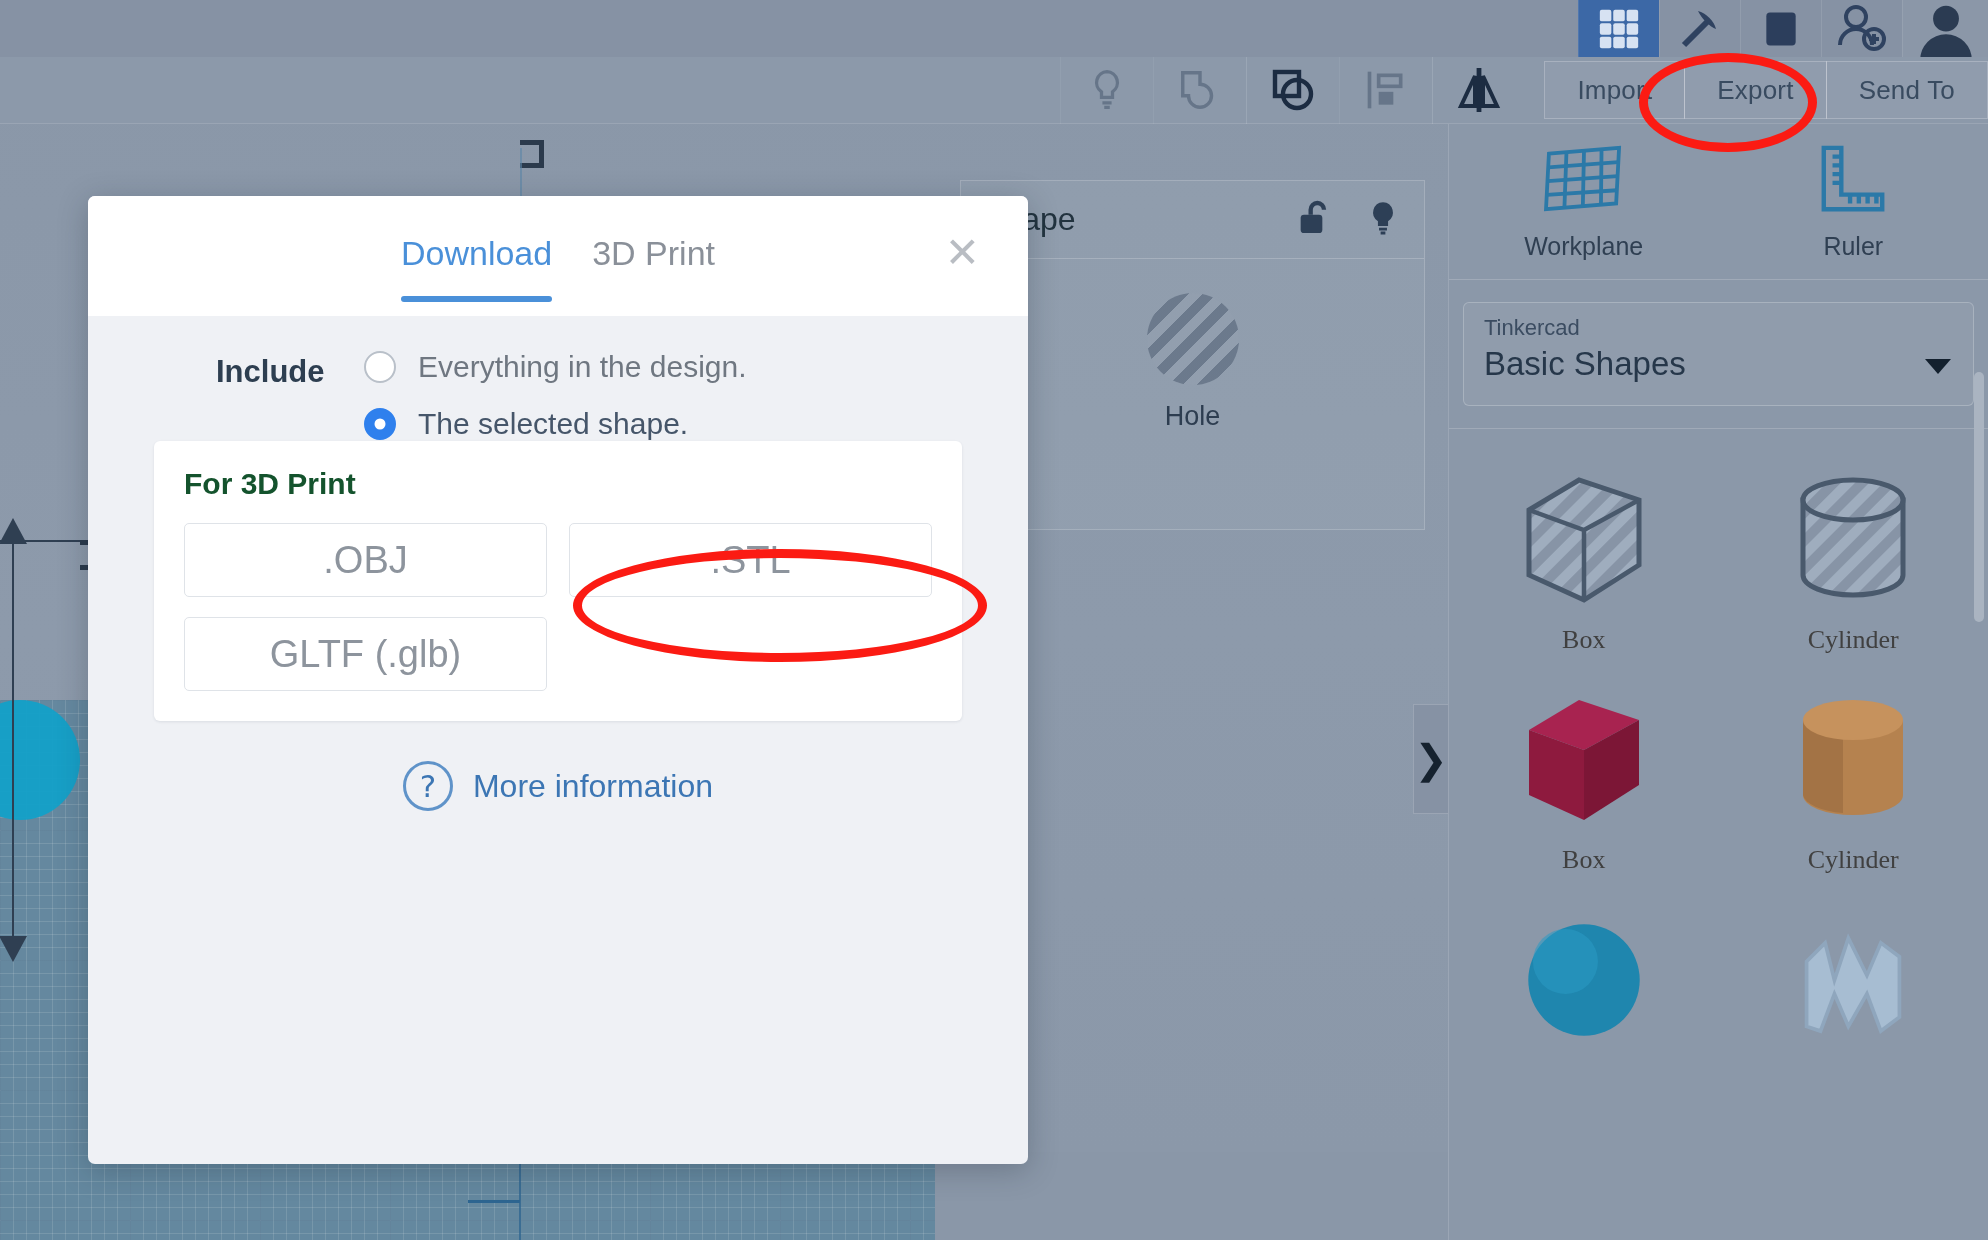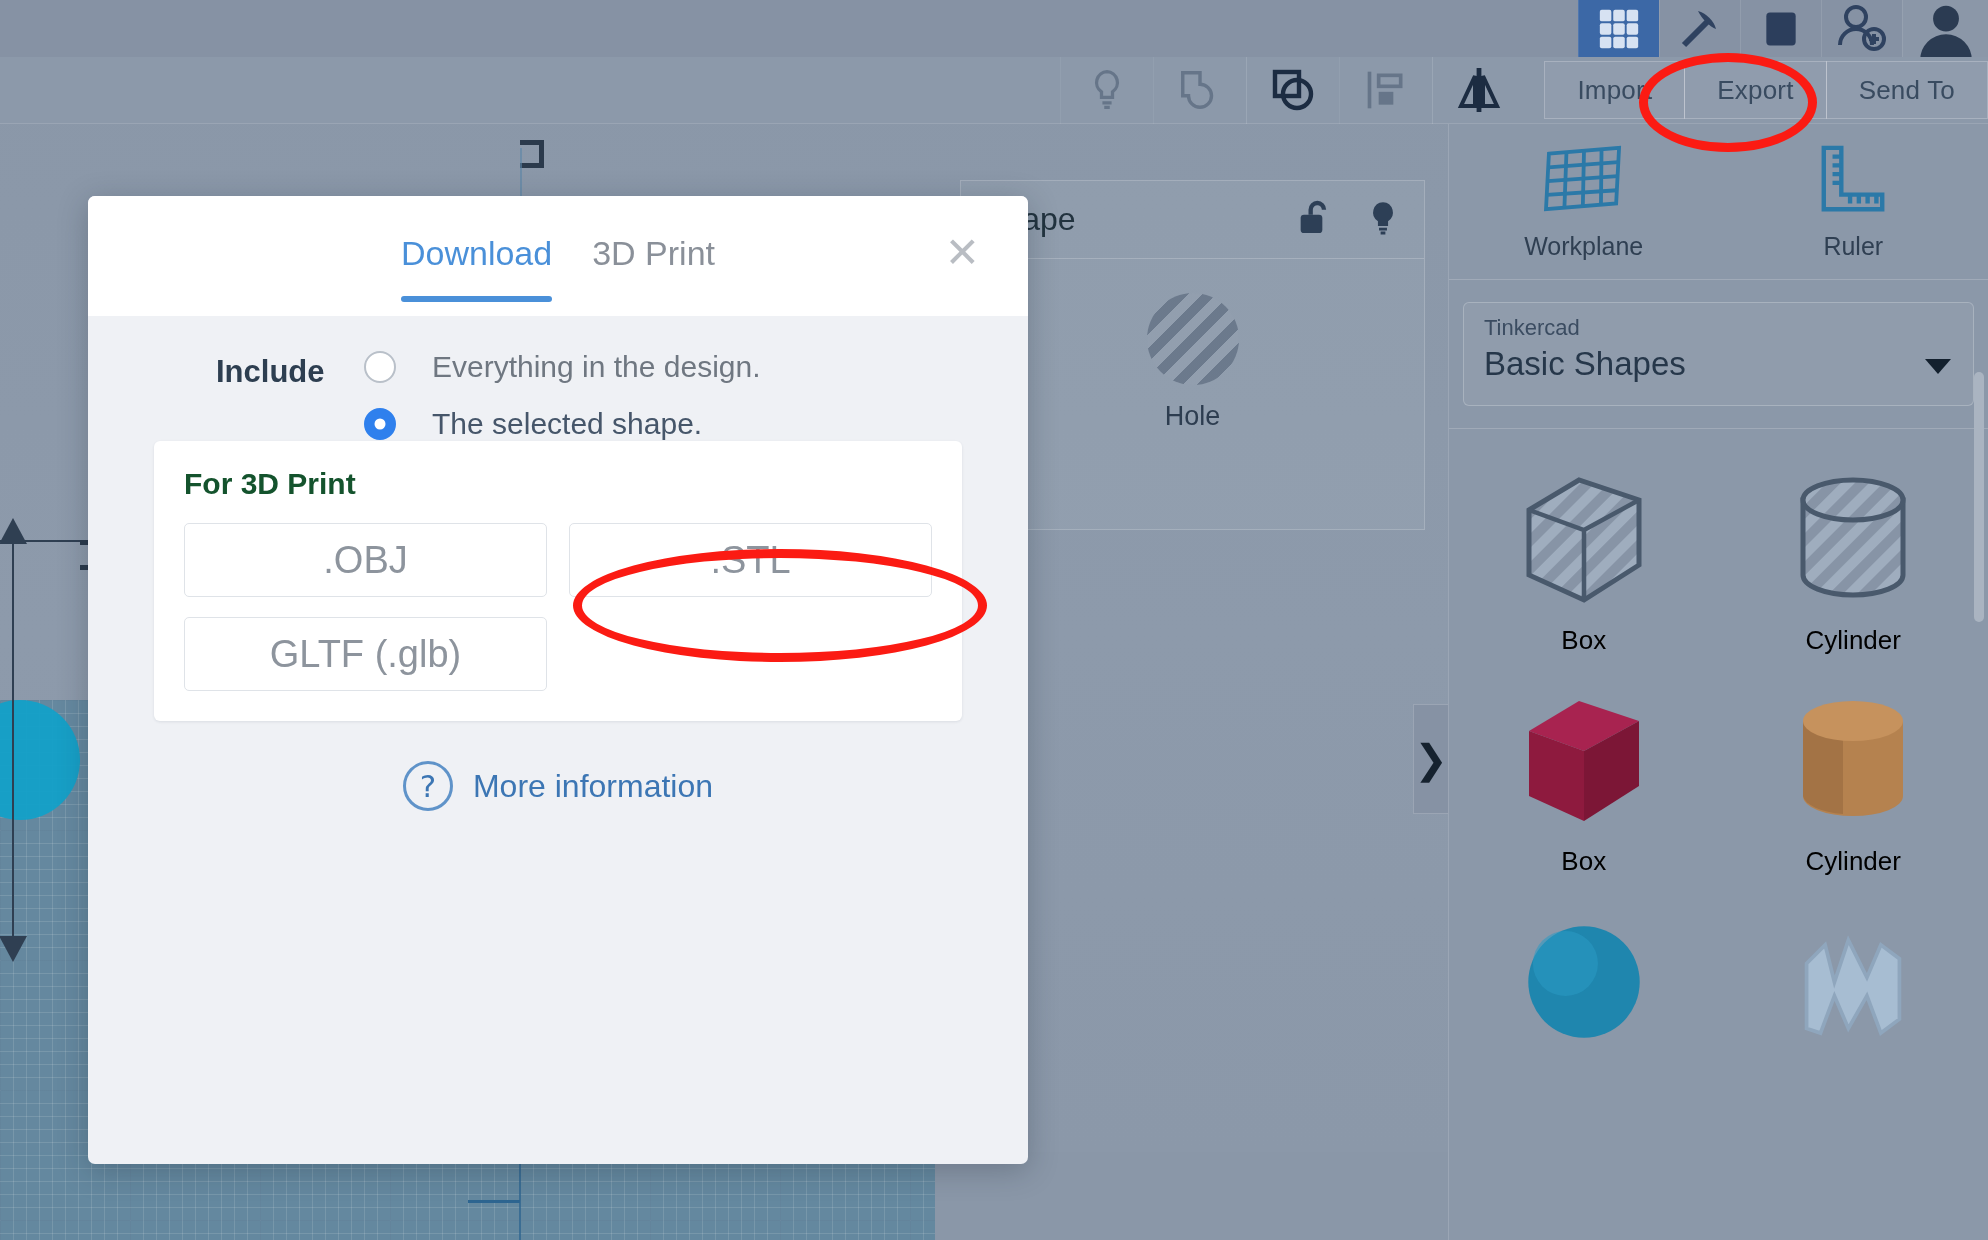--- a/index.html
+++ b/index.html
@@ -112,21 +112,21 @@
   .rp-dd-caret {
     position: absolute; right: 22px; top: 56px;
     width: 0; height: 0; border-left: 13px solid transparent;
     border-right: 13px solid transparent; border-top: 15px solid #13202e;
   }
 
   .rp-grid { margin-top: 22px; border-top: 1px solid rgba(255,255,255,0.18); padding-top: 14px; }
   .rp-row { display: flex; }
   .rp-item { flex: 1; display: flex; flex-direction: column; align-items: center; padding: 22px 0 8px; }
   .rp-item .thumb { width: 160px; height: 150px; display: flex; align-items: center; justify-content: center; }
-  .rp-item .cap { font-size: 26px; color: #000000; margin-top: 10px; }
+  .rp-item .cap { font-size: 26px; color: #404040; margin-top: 10px; font-family: Liberation Serif, serif; }
 
   .rp-scrollbar {
     position: absolute; right: 4px; top: 248px; width: 10px; height: 250px;
     background: #aab4c1; border-radius: 5px;
   }
   .collapse-handle {
     position: absolute; left: -36px; top: 580px; width: 36px; height: 110px;
     background: #8692a4; border: 1px solid rgba(255,255,255,0.18);
     display: flex; align-items: center; justify-content: center;
     font-size: 40px; color: #16222f; font-family: "DejaVu Sans", sans-serif;
@@ -182,21 +182,21 @@
   .modal-close {
     position: absolute; right: 48px; top: 36px;
     font-size: 42px; color: #b9bdc3; line-height: 1;
     font-family: "DejaVu Sans", sans-serif;
   }
 
   .modal-body { padding: 34px 36px 0 36px; }
   .include-row { display: flex; align-items: flex-start; padding-left: 92px; }
   .include-label { font-size: 31px; color: #2d3e50; font-weight: bold; width: 148px; padding-top: 4px; }
   .radio-stack { display: flex; flex-direction: column; gap: 23px; }
-  .radio-line { display: flex; align-items: center; gap: 36px; }
+  .radio-line { display: flex; align-items: center; gap: 22px; }
   .radio {
     width: 32px; height: 32px; border-radius: 50%;
     border: 2px solid #b9c0c9; background: #fff; flex: none;
     position: relative;
   }
   .radio.checked { background: #2f80ed; border-color: #2f80ed; }
   .radio.checked::after {
     content: ""; position: absolute; left: 50%; top: 50%;
     transform: translate(-50%,-50%);
     width: 11px; height: 11px; border-radius: 50%; background: #fff;

